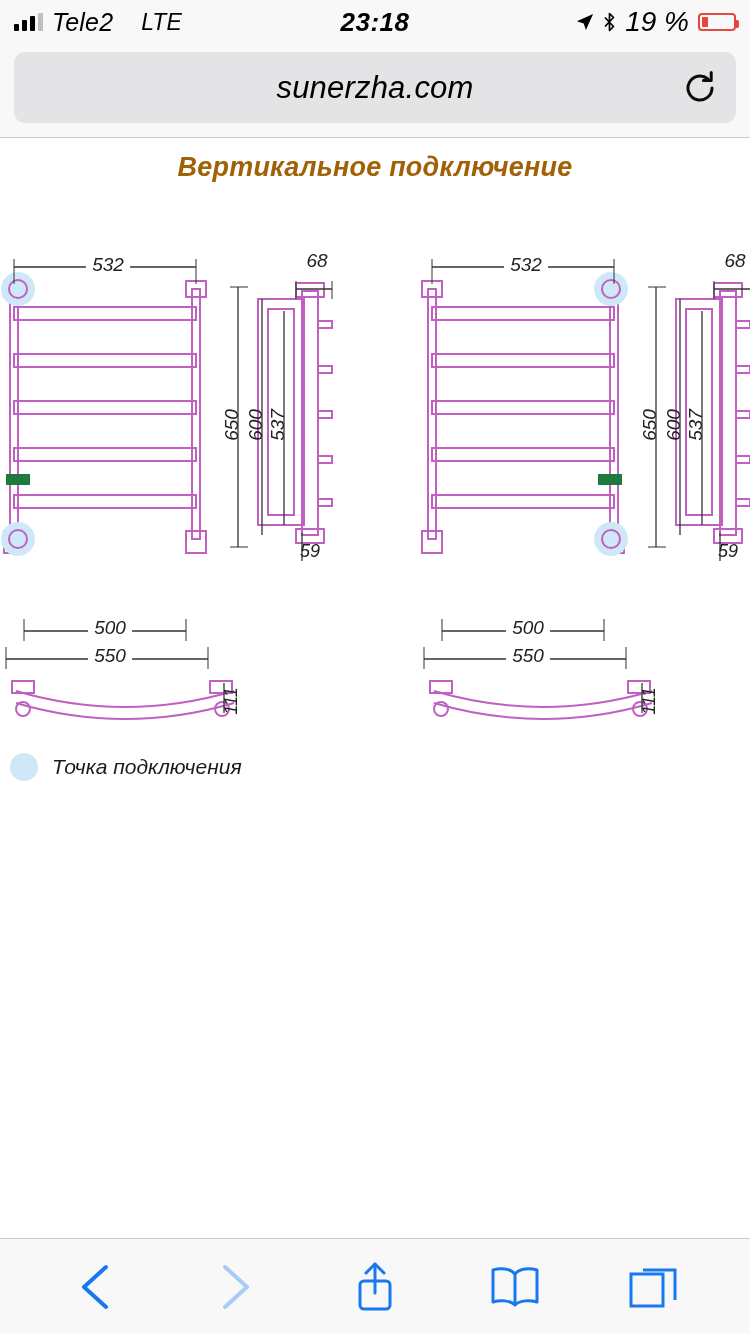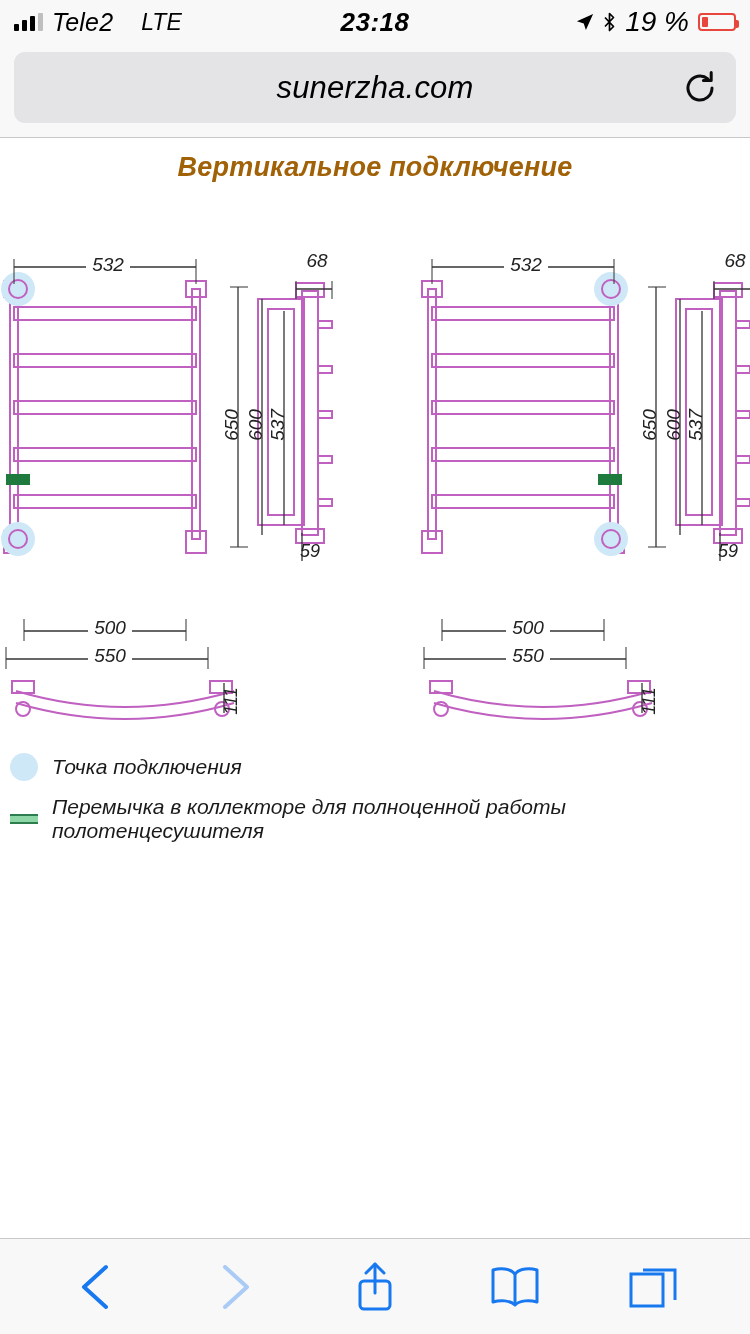--- a/index.html
+++ b/index.html
@@ -363,24 +363,20 @@
           <text x="233" y="516" font-size="18" fill="#222" text-anchor="middle" transform="rotate(-90 233 512)" font-family="Liberation Sans, sans-serif">111</text>
         </g>
       </svg>
     </div>
 
     <div class="legend">
       <div class="legend-row">
         <span class="legend-dot"></span>
         <span class="legend-label">Точка подключения</span>
       </div>
-      <div class="legend-row">
-        <span class="legend-bar"></span>
-        <span class="legend-label">Перемычка в коллекторе для полноценной работы полотенцесушителя</span>
-      </div>
     </div>
   </div>
 
   <div class="toolbar">
     <div class="tb-btn">
       <svg width="44" height="52" viewBox="0 0 44 52">
         <path d="M32 6 L10 26 L32 46" stroke="#1878f0" stroke-width="4" fill="none" stroke-linecap="round" stroke-linejoin="round"></path>
       </svg>
     </div>
     <div class="tb-btn disabled">

